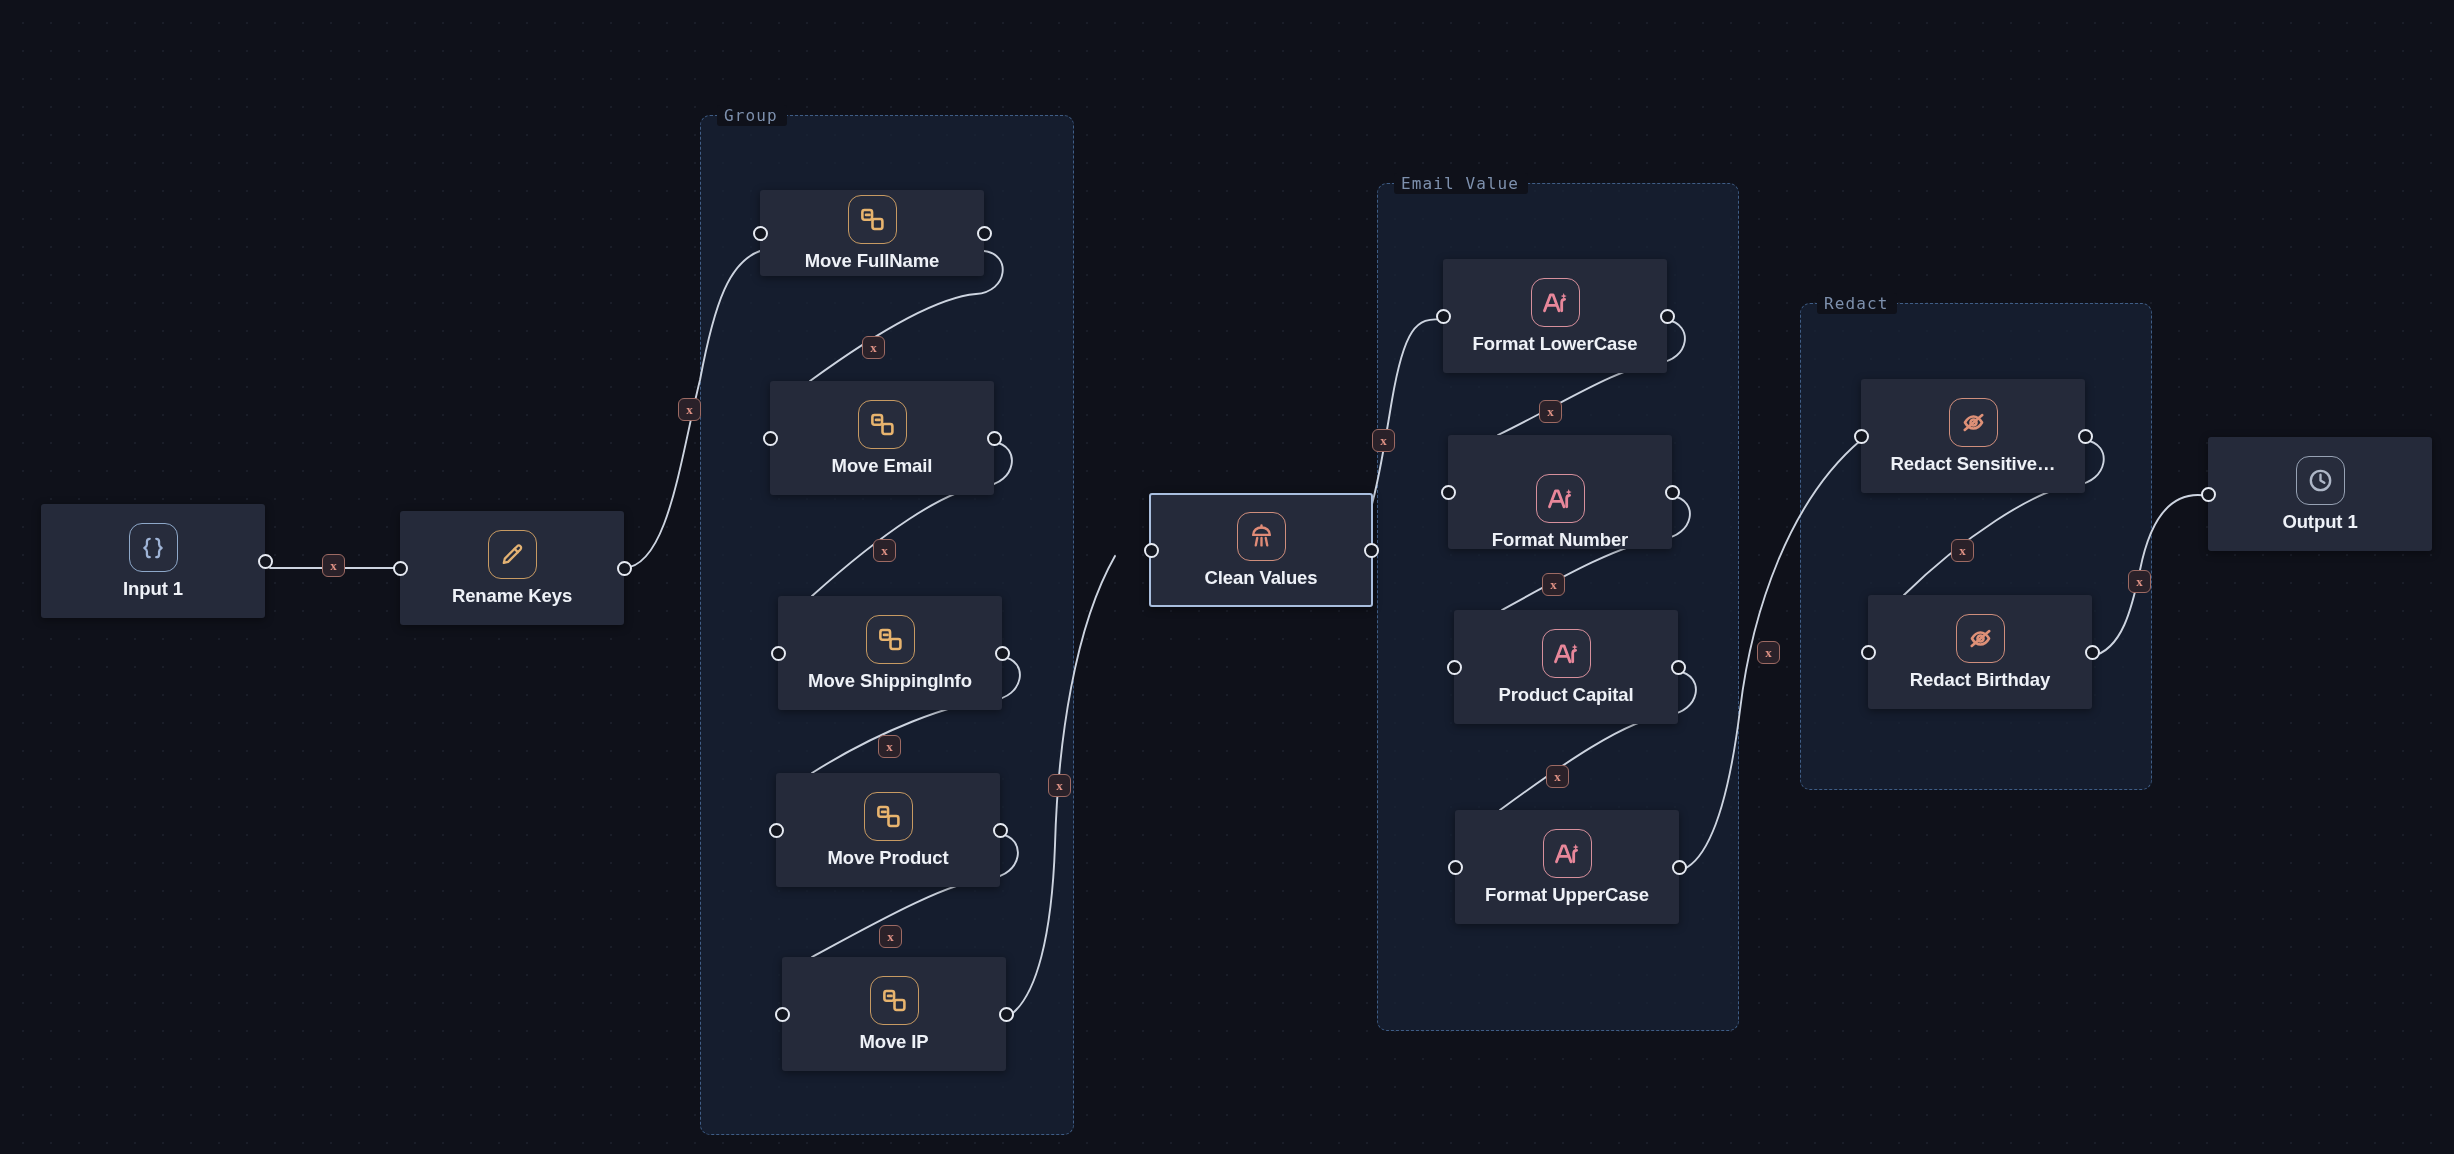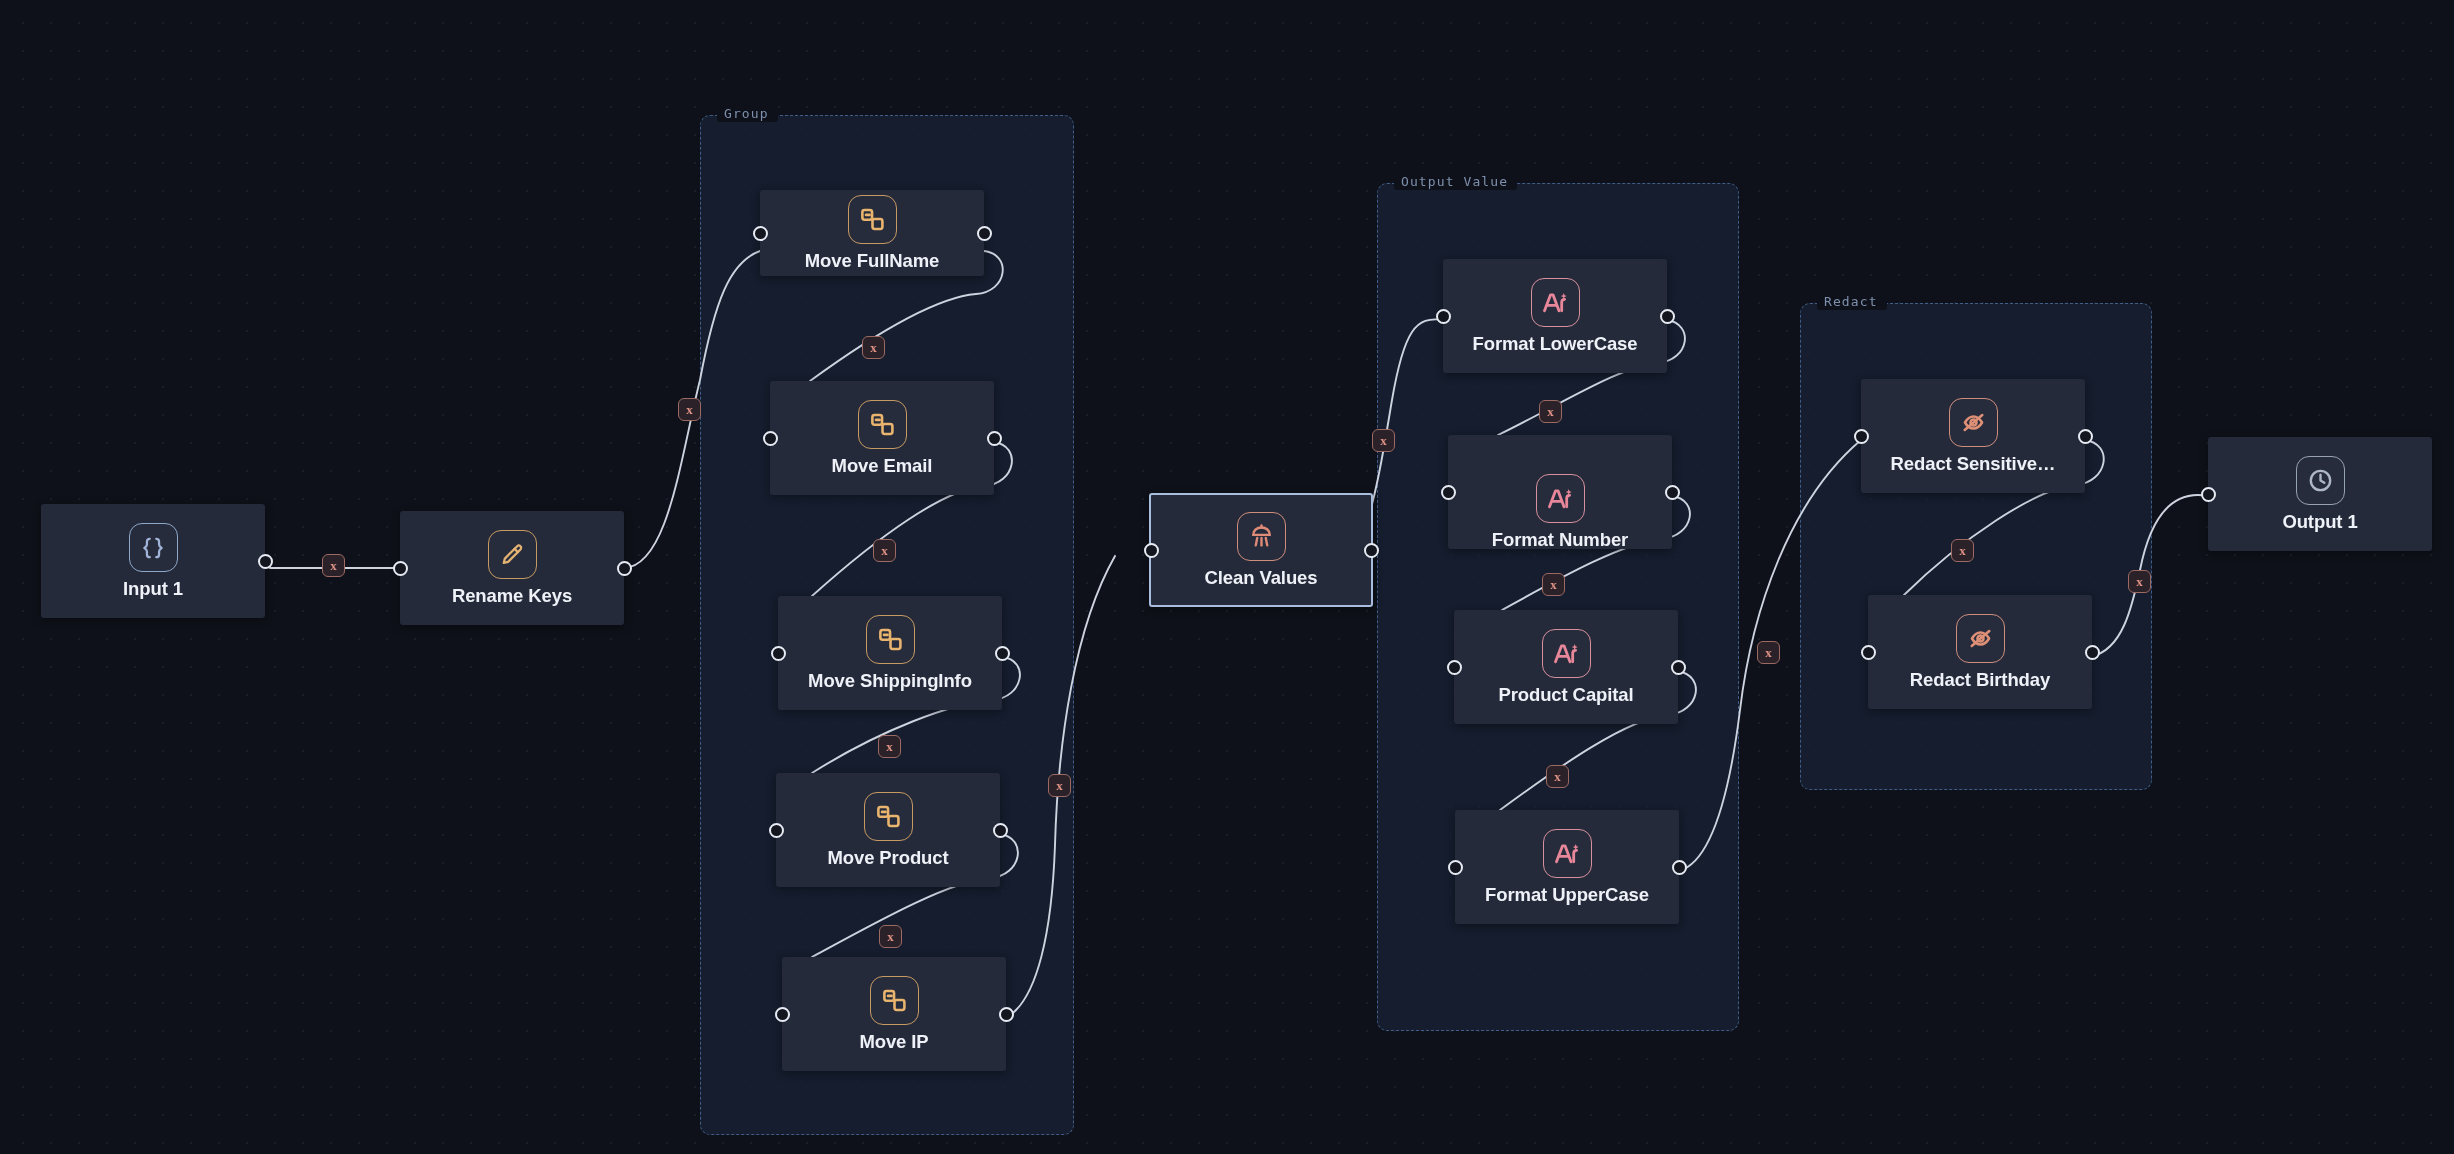--- a/index.html
+++ b/index.html
@@ -26,21 +26,21 @@
     border:1.6px dashed #3f5d86;
     border-radius:10px;
     background:rgba(23,34,54,0.72);
     box-sizing:border-box;
   }
   .group-label{
     position:absolute;
     top:-11px;
     left:16px;
     font-family:"DejaVu Sans Mono","Liberation Mono",monospace;
-    font-size:13px;
+    font-size:16px;
     letter-spacing:1.1px;
     color:#7d90ad;
     background:#0f111a;
     padding:1px 9px 1px 7px;
     border-radius:3px;
     white-space:nowrap;
   }
 
   
   #edges{
@@ -124,21 +124,21 @@
 </head>
 <body>
 
 <div id="canvas">
 
   <div id="groups-layer">
       <div class="group-box" style="left: 700px; top: 115px; width: 374px; height: 1020px;">
         <div class="group-label">Group</div>
       </div>
       <div class="group-box" style="left: 1377px; top: 183px; width: 362px; height: 848px;">
-        <div class="group-label">Output Value</div>
+        <div class="group-label">Email Value</div>
       </div>
       <div class="group-box" style="left: 1800px; top: 303px; width: 352px; height: 487px;">
         <div class="group-label">Redact</div>
       </div>
     </div>
 
   <svg id="edges" viewBox="0 0 2454 1154" preserveAspectRatio="none">
       <path class="edge-path" d="M 270 568 C 300 568, 330 568, 400 568"></path>
       <path class="edge-path" d="M 624 568 C 668 566, 680 460, 700 380 C 715 300, 730 262, 760 251"></path>
       <path class="edge-path" d="M 984 251 C 1012 254, 1008 292, 976 294 C 940 297, 880 330, 810 381"></path>

